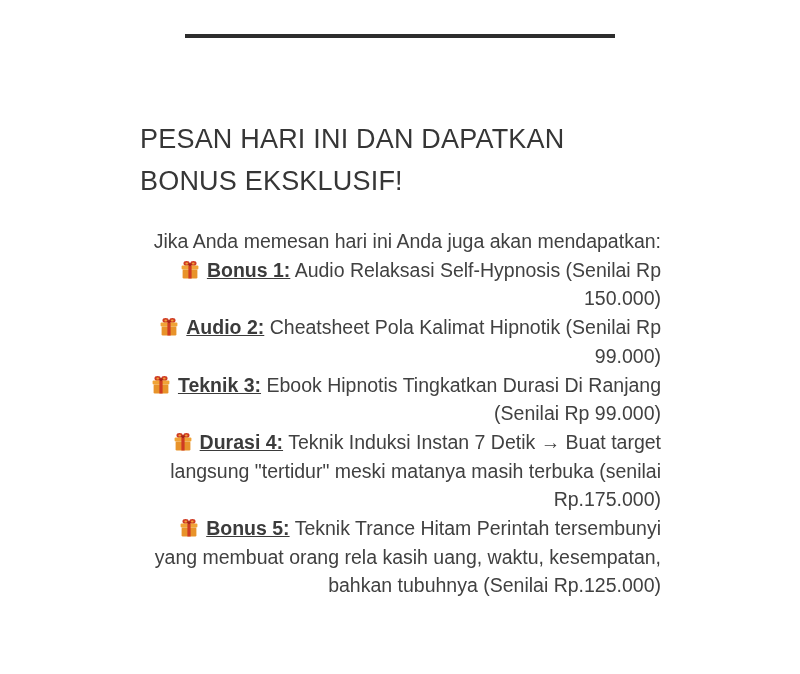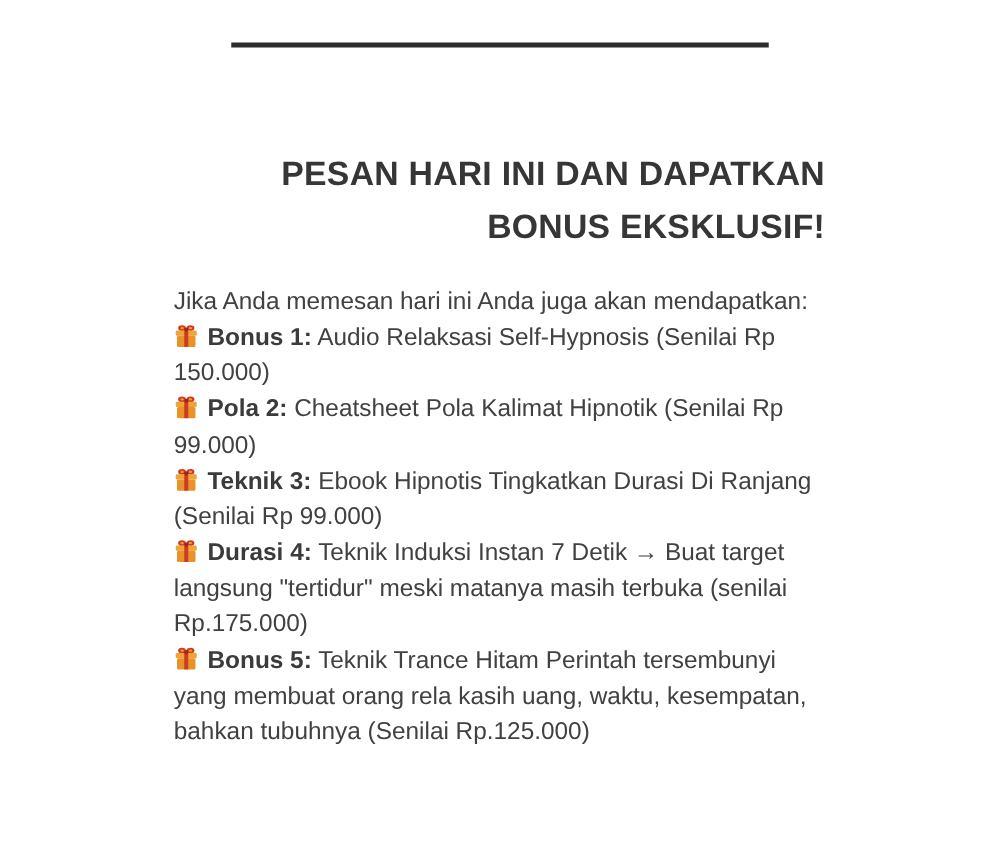--- a/index.html
+++ b/index.html
@@ -13,53 +13,53 @@
   }
   .divider {
     width: 430px;
     height: 4px;
     margin: 34px auto 0;
     background: #2d2d2d;
   }
   .heading {
     width: 520px;
     margin: 80px auto 1px;
-    text-align: right;
+    text-align: left;
     font-size: 27px;
     line-height: 42px;
-    font-weight: 700;
+    font-weight: 400;
     color: #363636;
     letter-spacing: 0.2px;
   }
   .content {
     width: 522px;
     margin: 25px auto 0;
     font-size: 19.5px;
     line-height: 28.7px;
     color: #414141;
   }
   .intro { margin: 0; }
   .bonus-item { margin: 0; }
-  .bonus-item strong { font-weight: 700; color: #3b3b3b; }
+  .bonus-item strong { font-weight: 700; color: #3b3b3b; text-decoration: underline; }
   .gift {
     display: inline-block;
     width: 20px;
     height: 20px;
     vertical-align: -3px;
     margin-right: 7px;
   }
 </style>
 </head>
 <body>
 
 <div class="divider" style="background: rgb(45, 45, 45);"></div>
 
 <h2 class="heading" style="color: rgb(54, 54, 54);">PESAN HARI INI DAN DAPATKAN BONUS EKSKLUSIF!</h2>
 
-<div class="content" style="color: rgb(65, 65, 65);">
+<div class="content" style="color: rgb(65, 65, 65); text-align: right;">
   <p class="intro">Jika Anda memesan hari ini Anda juga akan mendapatkan:</p>
   <div>
   <p class="bonus-item"><span class="gift"><svg viewBox="0 0 20 20" width="20" height="20" aria-hidden="true">
       <ellipse cx="6.6" cy="3.4" rx="3.1" ry="2.3" fill="#cf3a23"></ellipse>
       <ellipse cx="13.4" cy="3.4" rx="3.1" ry="2.3" fill="#cf3a23"></ellipse>
       <ellipse cx="6.7" cy="3.5" rx="1.3" ry="0.9" fill="#f0a336"></ellipse>
       <ellipse cx="13.3" cy="3.5" rx="1.3" ry="0.9" fill="#f0a336"></ellipse>
       <rect x="1.6" y="5.4" width="16.8" height="4.1" rx="1" fill="#f0a336"></rect>
       <rect x="2.6" y="9.5" width="14.8" height="9" rx="1.2" fill="#e8932a"></rect>
       <rect x="8.4" y="5.4" width="3.2" height="13.1" fill="#cf3a23"></rect>
@@ -68,21 +68,21 @@
 
   <p class="bonus-item"><span class="gift"><svg viewBox="0 0 20 20" width="20" height="20" aria-hidden="true">
       <ellipse cx="6.6" cy="3.4" rx="3.1" ry="2.3" fill="#cf3a23"></ellipse>
       <ellipse cx="13.4" cy="3.4" rx="3.1" ry="2.3" fill="#cf3a23"></ellipse>
       <ellipse cx="6.7" cy="3.5" rx="1.3" ry="0.9" fill="#f0a336"></ellipse>
       <ellipse cx="13.3" cy="3.5" rx="1.3" ry="0.9" fill="#f0a336"></ellipse>
       <rect x="1.6" y="5.4" width="16.8" height="4.1" rx="1" fill="#f0a336"></rect>
       <rect x="2.6" y="9.5" width="14.8" height="9" rx="1.2" fill="#e8932a"></rect>
       <rect x="8.4" y="5.4" width="3.2" height="13.1" fill="#cf3a23"></rect>
       <circle cx="10" cy="4.6" r="1.7" fill="#a32516"></circle>
-    </svg></span><strong>Pola 2:</strong> <span>Cheatsheet Pola Kalimat Hipnotik (Senilai Rp 99.000)</span></p>
+    </svg></span><strong>Audio 2:</strong> <span>Cheatsheet Pola Kalimat Hipnotik (Senilai Rp 99.000)</span></p>
 
   <p class="bonus-item"><span class="gift"><svg viewBox="0 0 20 20" width="20" height="20" aria-hidden="true">
       <ellipse cx="6.6" cy="3.4" rx="3.1" ry="2.3" fill="#cf3a23"></ellipse>
       <ellipse cx="13.4" cy="3.4" rx="3.1" ry="2.3" fill="#cf3a23"></ellipse>
       <ellipse cx="6.7" cy="3.5" rx="1.3" ry="0.9" fill="#f0a336"></ellipse>
       <ellipse cx="13.3" cy="3.5" rx="1.3" ry="0.9" fill="#f0a336"></ellipse>
       <rect x="1.6" y="5.4" width="16.8" height="4.1" rx="1" fill="#f0a336"></rect>
       <rect x="2.6" y="9.5" width="14.8" height="9" rx="1.2" fill="#e8932a"></rect>
       <rect x="8.4" y="5.4" width="3.2" height="13.1" fill="#cf3a23"></rect>
       <circle cx="10" cy="4.6" r="1.7" fill="#a32516"></circle>

